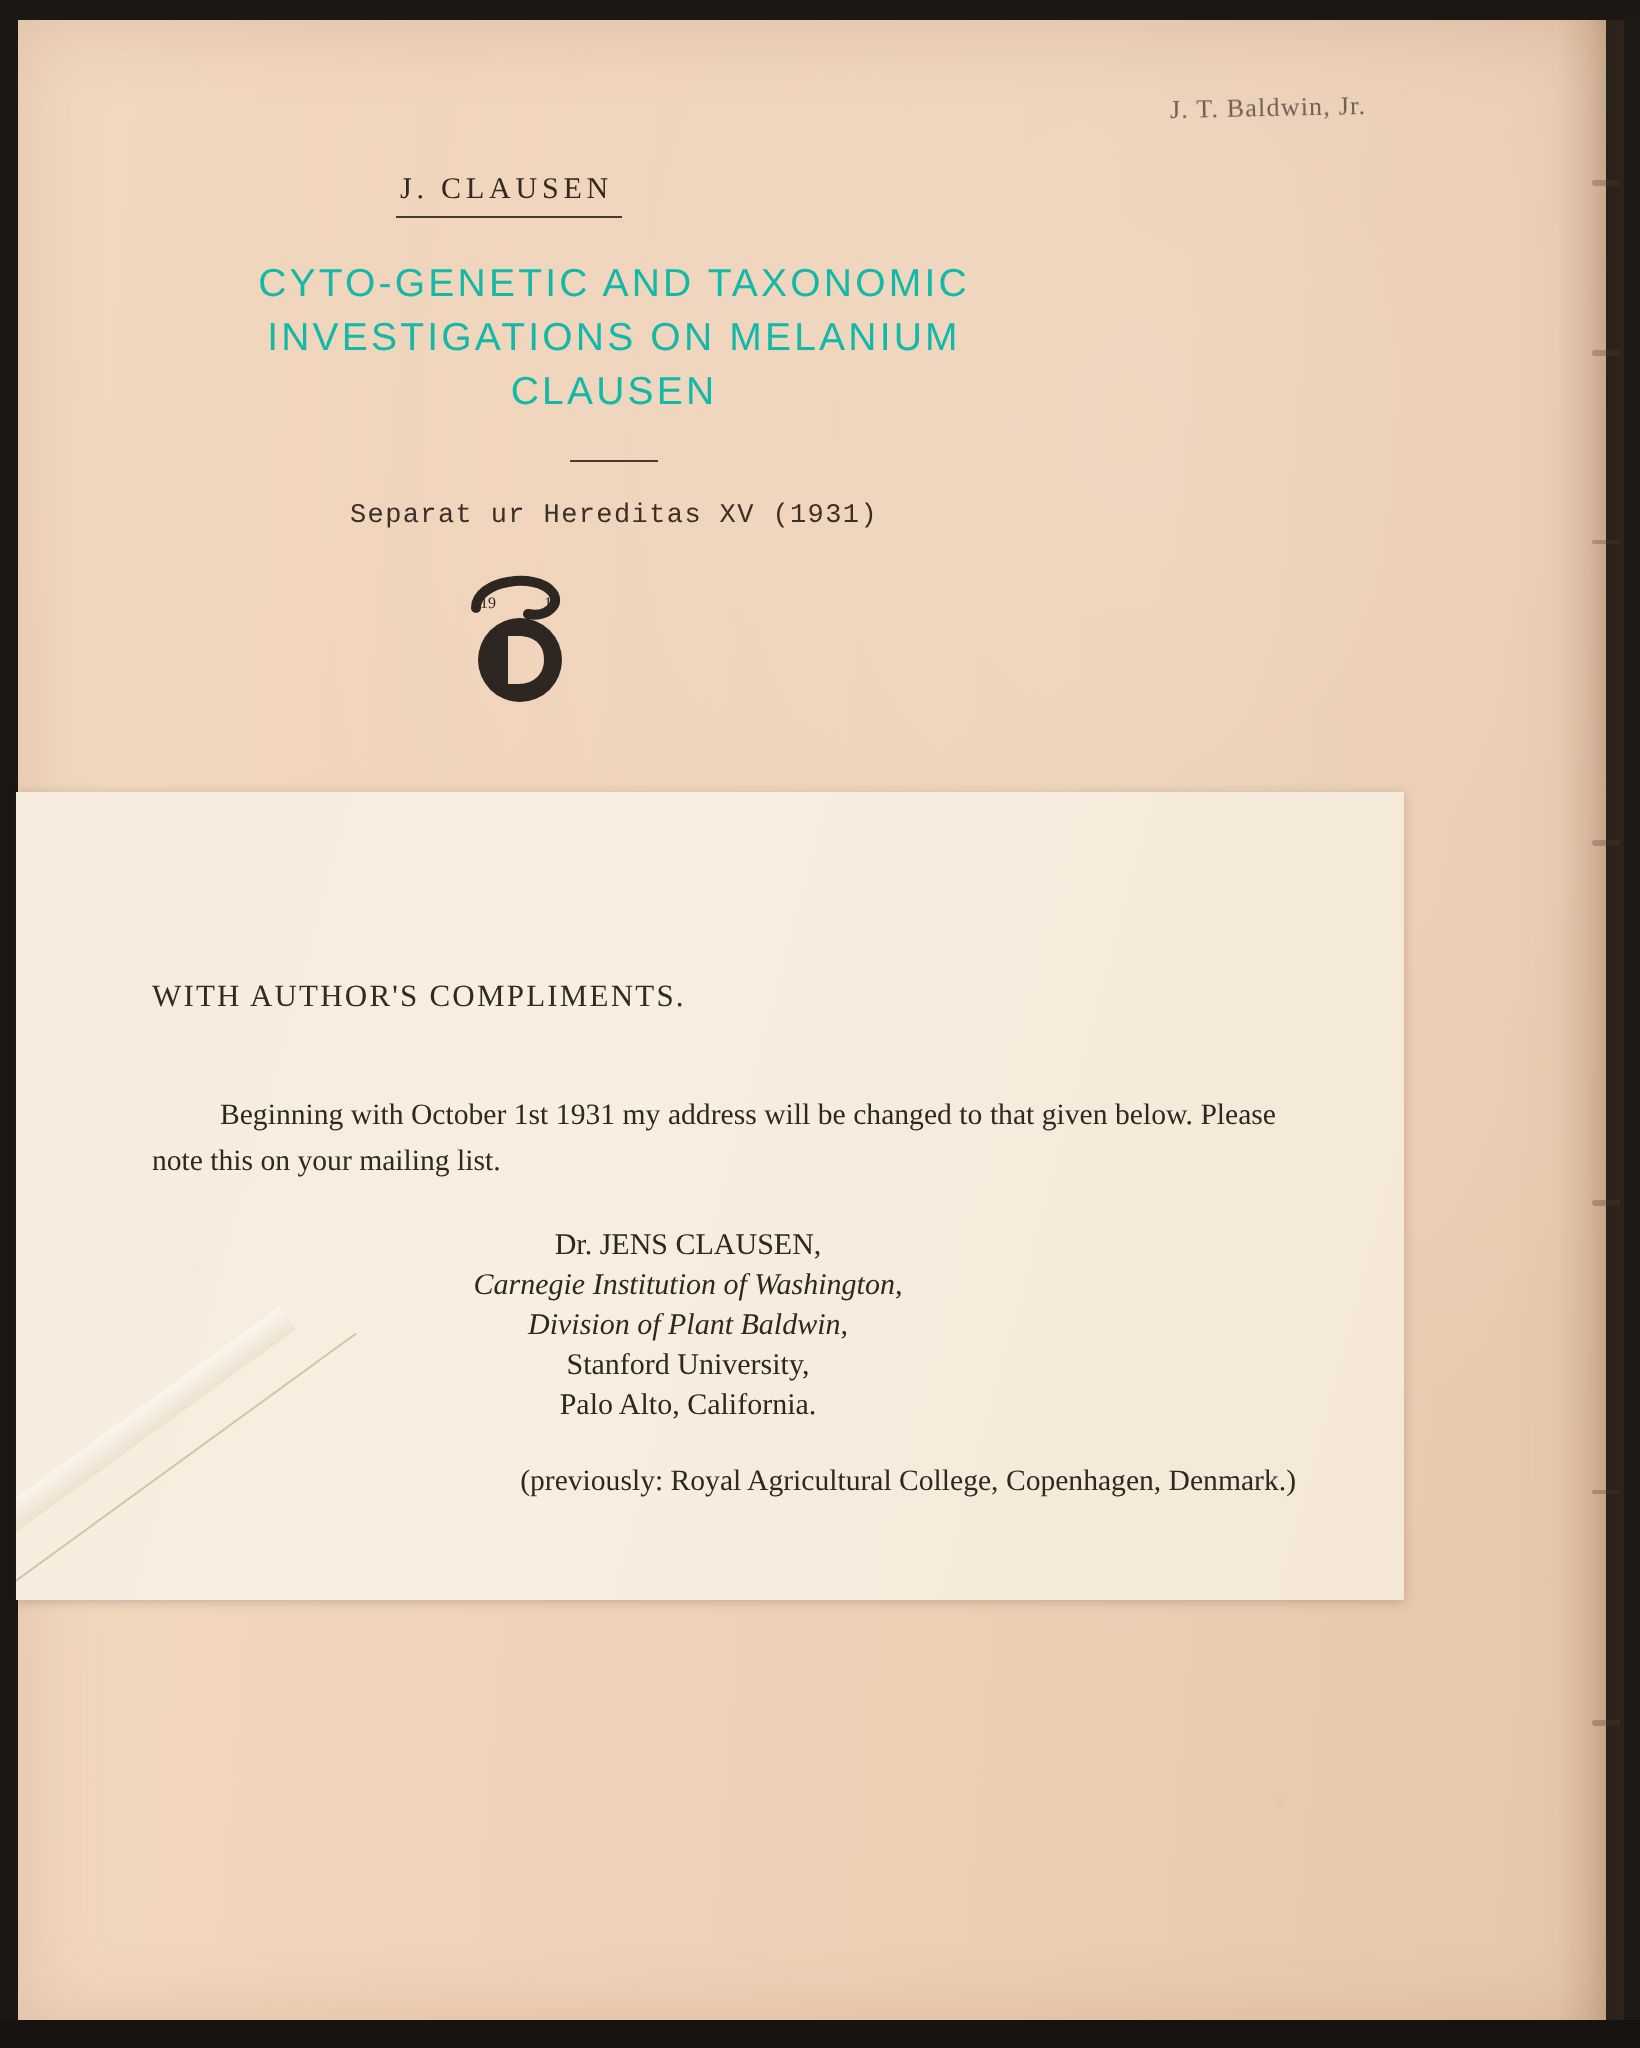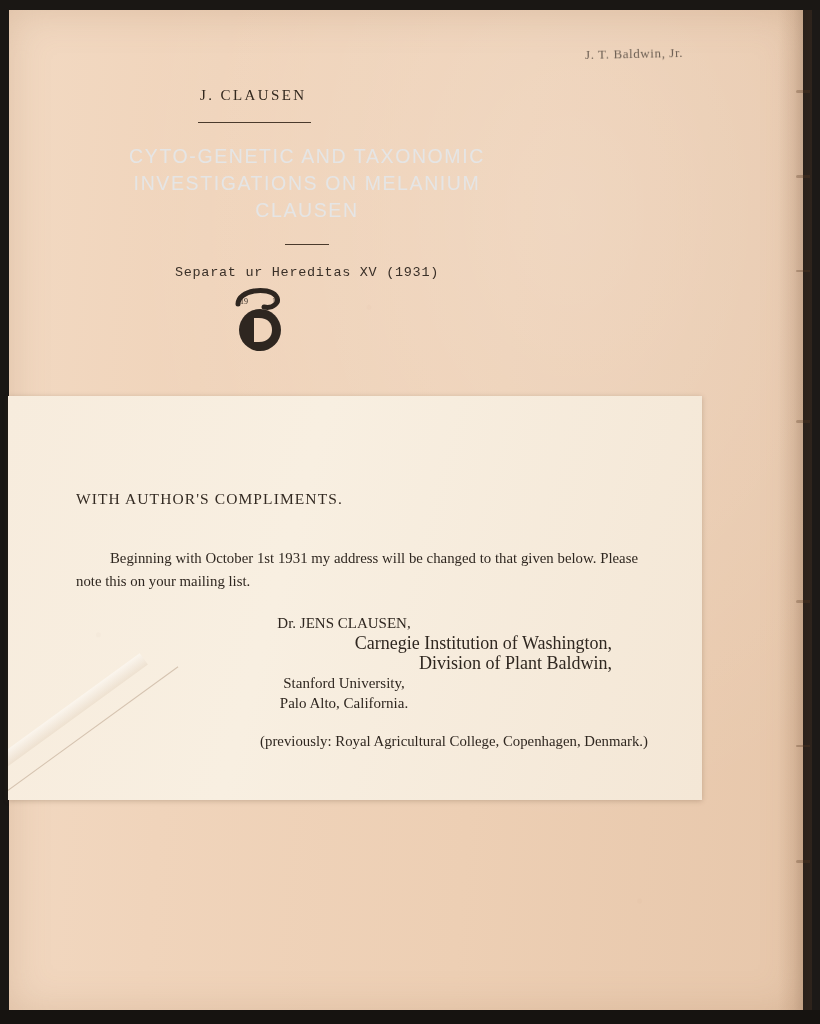--- a/index.html
+++ b/index.html
@@ -119,33 +119,33 @@
     top: 86px;
     width: 430px;
     z-index: 6;
     color: #33291f;
   }
   .author-line {
     font-size: 15px;
     letter-spacing: 2.4px;
     border-bottom: 1.2px solid #4a3a2c;
     display: inline-block;
-    padding: 0 4px 18px 2px;
+    padding: 0 4px 4px 2px;
     margin-left: 106px;
     font-family: "Liberation Serif", serif;
   }
   .doc-title {
     margin-top: 20px;
     text-align: center;
     font-size: 19.5px;
     letter-spacing: 1.6px;
     line-height: 27px;
     font-family: "Liberation Sans", sans-serif;
     font-weight: 400;
-    color: #e5e5e5;
+    color: #14b8a6;
   }
   .rule {
     width: 44px;
     height: 1.4px;
     background: #4a3a2c;
     margin: 20px auto 0 auto;
   }
   .separat {
     margin-top: 20px;
     text-align: center;
@@ -223,22 +223,22 @@
   }
   .addr {
     margin-top: 20px;
     text-align: center;
     font-size: 15px;
     line-height: 20px;
     color: #2f2720;
     padding-right: 36px;
   }
   .addr .it {
-    font-size: 18px;
-    text-align: right;
+    font-style: italic;
+    font-size: 15px;
   }
   .prev {
     margin-top: 20px;
     font-size: 14.8px;
     color: #2f2720;
     margin-left: -30px;
     text-align: right;
   }
 
   

